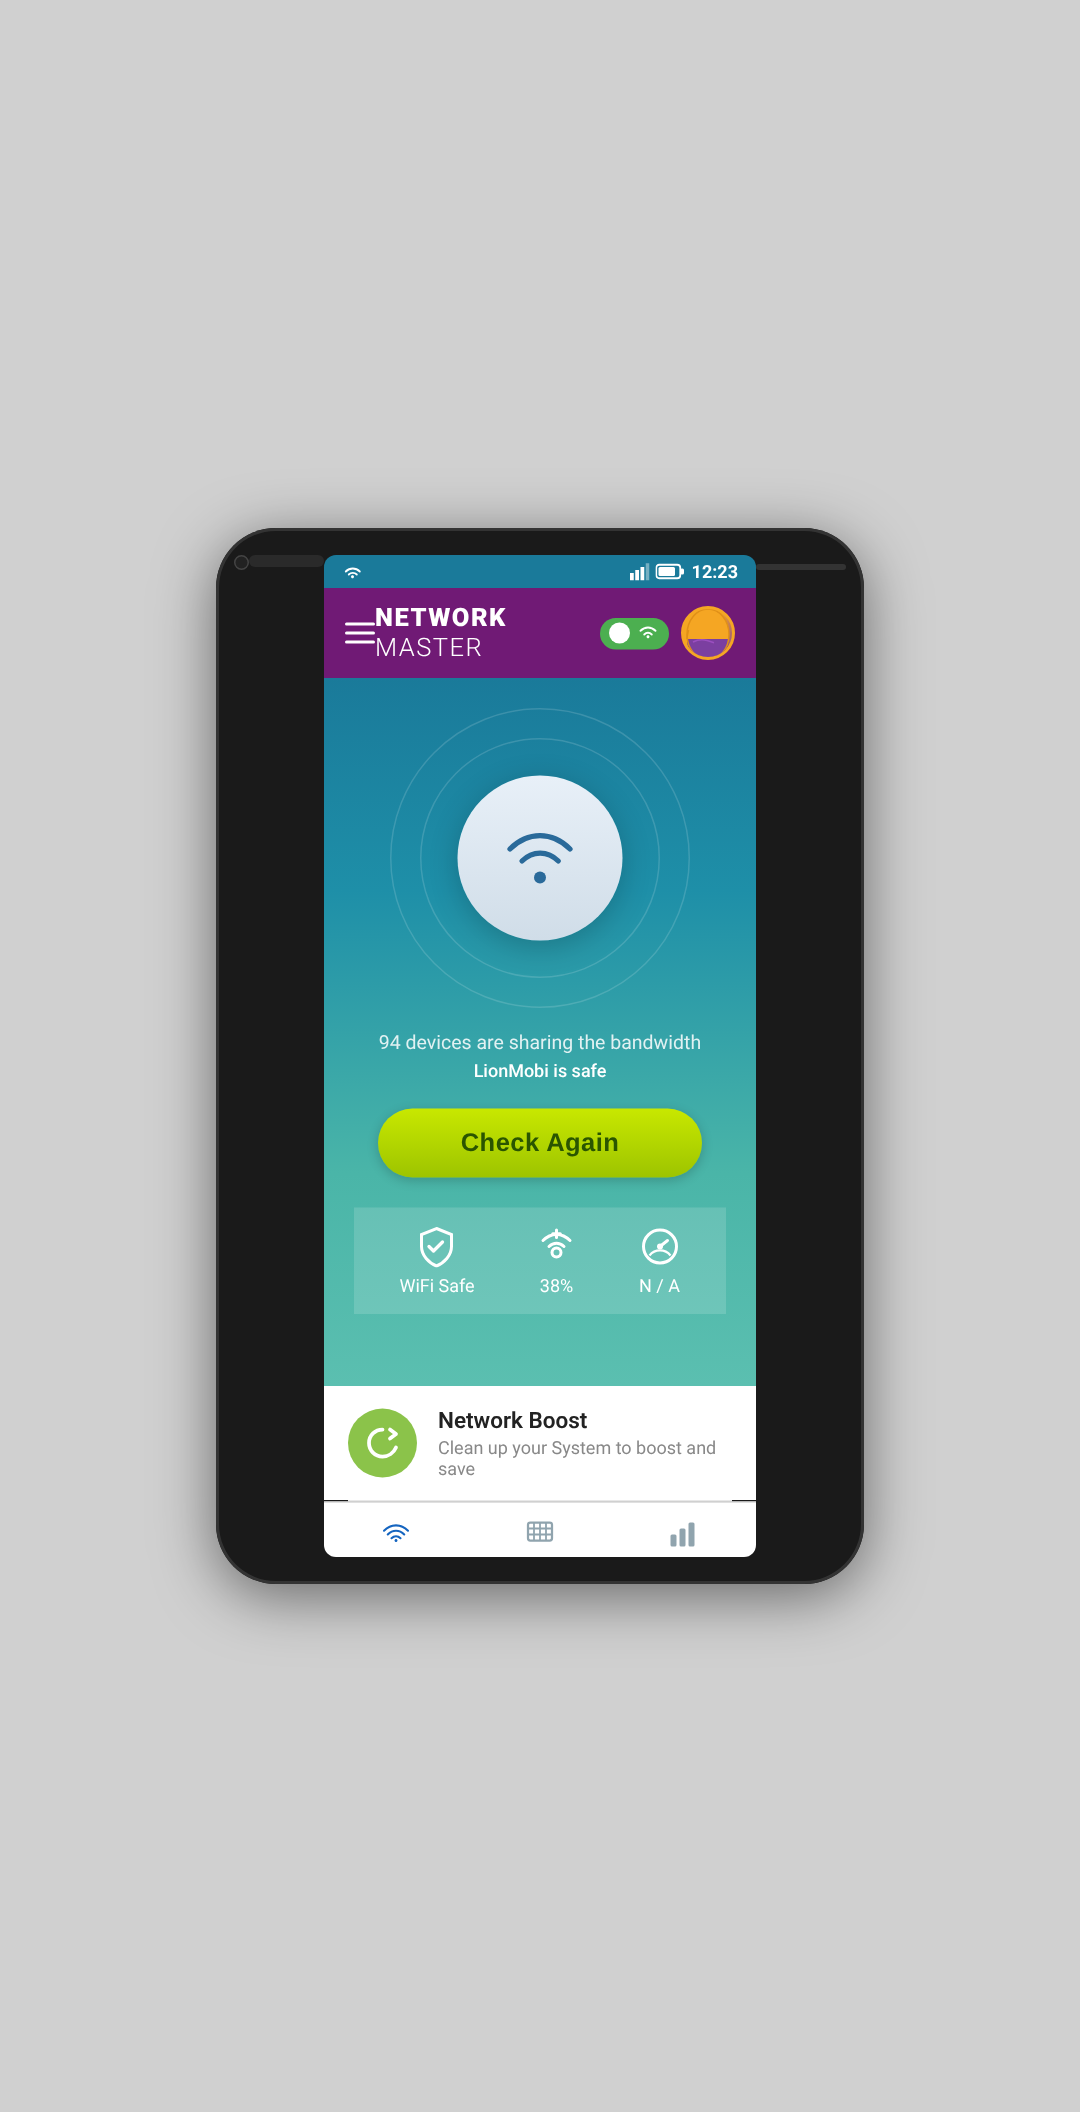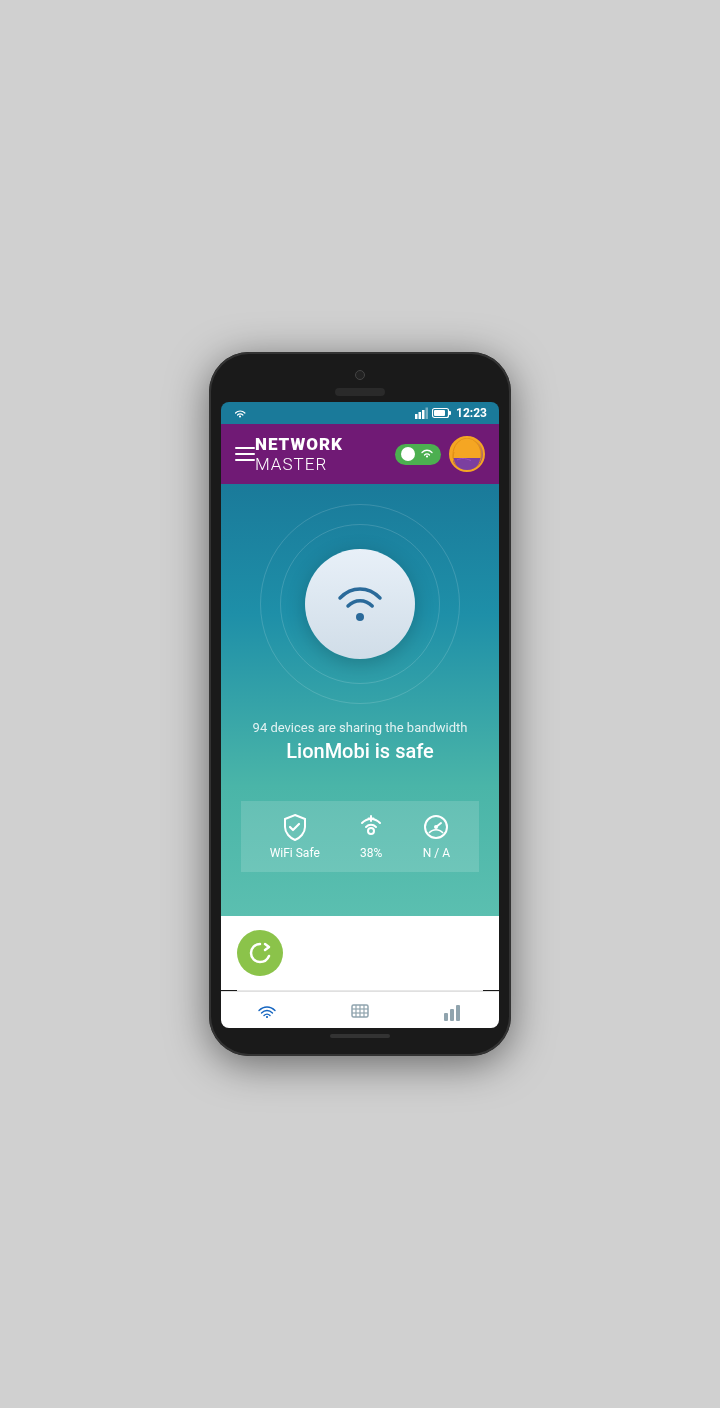--- a/index.html
+++ b/index.html
@@ -6,29 +6,28 @@
     body {
       background: #d0d0d0;
       display: flex;
       justify-content: center;
       align-items: center;
       min-height: 100vh;
       font-family: 'Roboto', Arial, sans-serif;
     }
 
     .phone-outer {
-      width: 302px;
+      width: 432px;
       height: 704px;
       background: #1a1a1a;
       border-radius: 40px;
       padding: 18px 12px;
       box-shadow: 0 8px 40px rgba(0,0,0,0.5), inset 0 0 0 2px #333;
       position: relative;
       display: flex;
-      flex-direction: column;
     }
 
     .phone-speaker {
       width: 50px;
       height: 8px;
       background: #2a2a2a;
       border-radius: 4px;
       margin: 0 auto 6px;
     }
 
@@ -154,21 +153,21 @@
 
     
     .status-subtitle {
       color: rgba(255,255,255,0.85);
       font-size: 13px;
       text-align: center;
       margin-bottom: 4px;
     }
     .status-title {
       color: white;
-      font-size: 20px;
+      font-size: 12px;
       font-weight: 500;
       text-align: center;
       margin-bottom: 18px;
     }
 
     
     .check-again-btn {
       background: #b5d800;
       background: linear-gradient(180deg, #c8e800 0%, #9dc400 100%);
       border: none;
@@ -334,20 +333,21 @@
             <circle cx="30" cy="38" r="4" fill="#2a6a9a"></circle>
             <path d="M18 27c3.3-3.3 7.9-5.3 12.1-5.3s8.8 2 12.1 5.3" fill="none" stroke="#2a6a9a" stroke-width="3.5" stroke-linecap="round"></path>
             <path d="M10 19c5.5-5.5 13-8.9 20-8.9s14.5 3.4 20 8.9" fill="none" stroke="#2a6a9a" stroke-width="3.5" stroke-linecap="round"></path>
           </svg>
         </div>
       </div>
 
       <p class="status-subtitle">94 devices are sharing the bandwidth</p>
       <p class="status-title">LionMobi is safe</p>
 
+      <button class="check-again-btn">Check Again</button>
 
       <div class="stats-bar" style="width:100%; margin-top: 20px;">
 
         <div class="stat-item">
           <svg width="28" height="28" viewBox="0 0 28 28">
             <path d="M14 2 L24 6 L24 14 C24 20 19 25 14 27 C9 25 4 20 4 14 L4 6 Z" fill="none" stroke="white" stroke-width="2"></path>
             <polyline points="9,14 12,17 18,11" fill="none" stroke="white" stroke-width="2.2" stroke-linecap="round" stroke-linejoin="round"></polyline>
           </svg>
           <span class="stat-label">WiFi Safe</span>
         </div>
@@ -376,20 +376,24 @@
 
     </div>
 
     <div class="boost-card">
       <div class="boost-icon-circle">
         <svg width="26" height="26" viewBox="0 0 26 26">
           <path d="M13 4 C8 4 4 8 4 13 C4 18 8 22 13 22 C17 22 20.5 19.5 22 16" fill="none" stroke="white" stroke-width="2.5" stroke-linecap="round"></path>
           <polyline points="18,4 22,7 18,10" fill="none" stroke="white" stroke-width="2.5" stroke-linecap="round" stroke-linejoin="round"></polyline>
         </svg>
       </div>
+      <div class="boost-text">
+        <div class="boost-title">Network Boost</div>
+        <div class="boost-subtitle">Clean up your System to boost and save</div>
+      </div>
     </div>
 
     <div class="divider"></div>
 
     <div class="bottom-nav">
 
       <div class="nav-item">
         <svg width="22" height="20" viewBox="0 0 22 20" class="nav-icon active">
           <path d="M11 16c0.55 0 1-0.45 1-1s-0.45-1-1-1-1 0.45-1 1 0.45 1 1 1z" fill="#1565c0"></path>
           <path d="M8 13.5c0.83-0.83 1.96-1.35 3-1.35s2.17 0.52 3 1.35" fill="none" stroke="#1565c0" stroke-width="1.4" stroke-linecap="round"></path>

